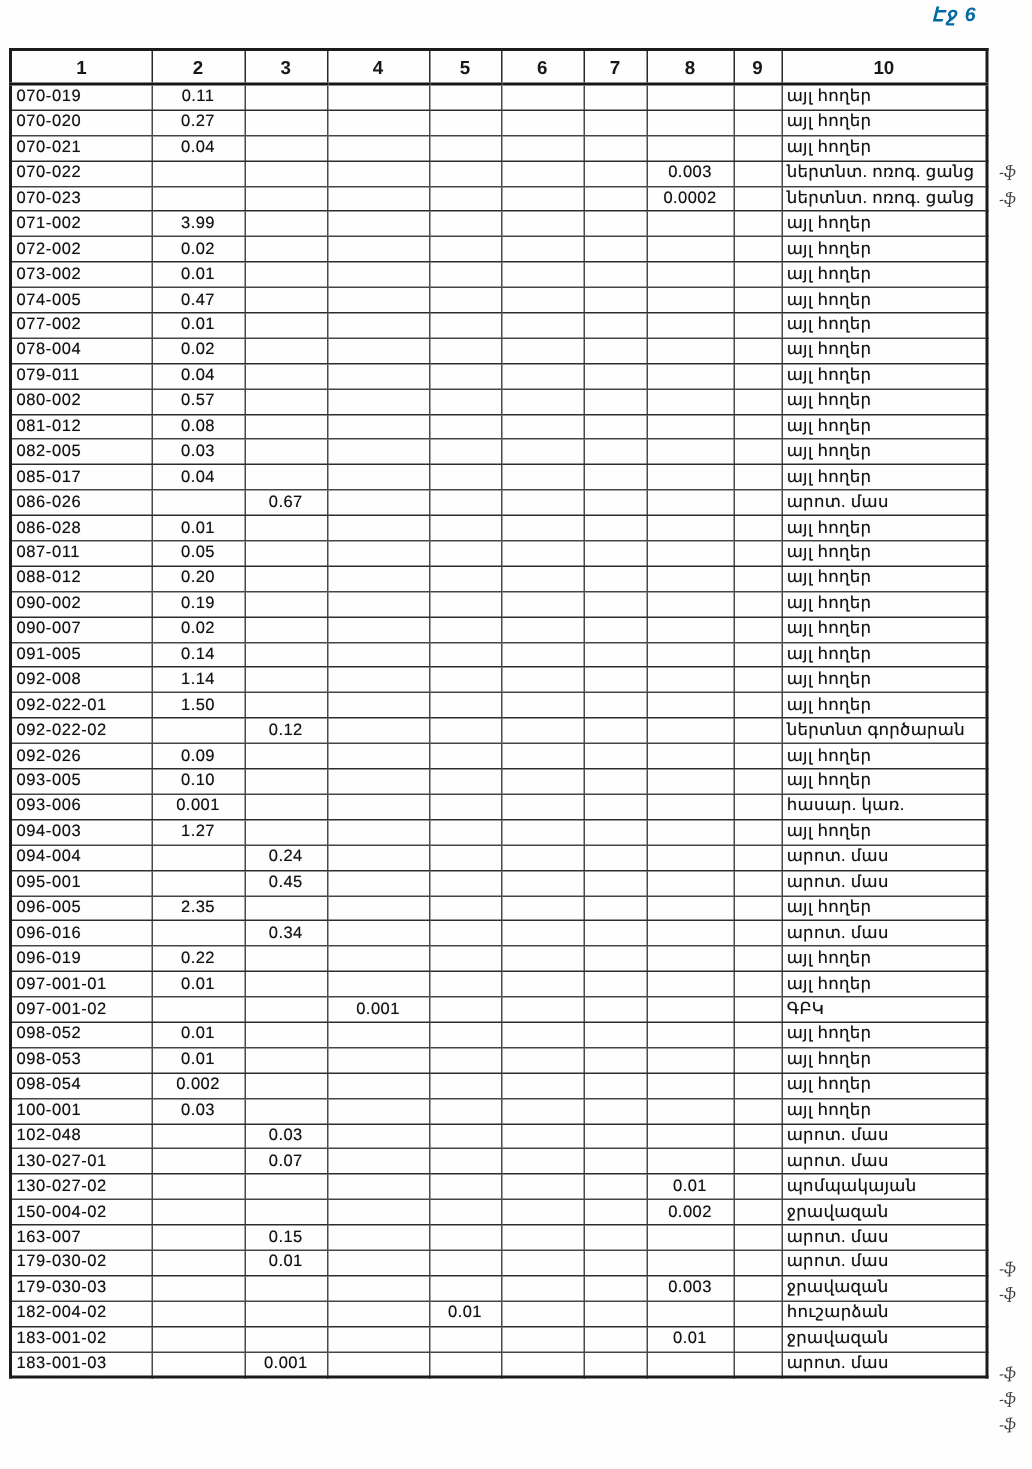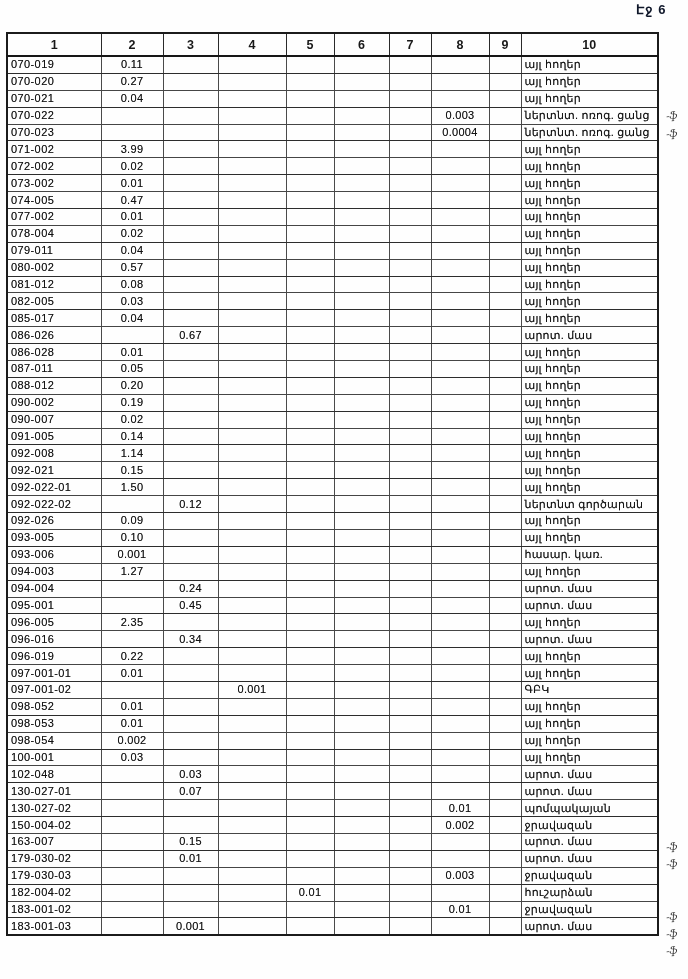--- a/index.html
+++ b/index.html
@@ -11,25 +11,26 @@
     height: 979px;
     position: relative;
     overflow: hidden;
     background: #fefefe;
     font-family: "Liberation Sans", sans-serif;
     color: #141414;
   }
   .page-label {
     position: absolute;
     top: 2px;
-    left: 636px;
+    left: 621px;
     font-size: 13px;
     font-weight: bold;
     letter-spacing: 1px;
-    color: #0f172a;
+    color: #0369a1;
+    font-style: italic;
   }
   table.grid {
     position: absolute;
     left: 6px;
     top: 32px;
     width: 651px;
     table-layout: fixed;
     border-collapse: collapse;
     border: 2px solid #1b1b1b;
   }
@@ -169,21 +170,21 @@
         <td class="label">ներտնտ. ոռոգ. ցանց</td>
       </tr>
       <tr>
         <td class="code">070-023</td>
         <td class="num"></td>
         <td class="num"></td>
         <td class="num"></td>
         <td class="num"></td>
         <td class="num"></td>
         <td class="num"></td>
-        <td class="num">0.0004</td>
+        <td class="num">0.0002</td>
         <td class="num"></td>
         <td class="label">ներտնտ. ոռոգ. ցանց</td>
       </tr>
       <tr>
         <td class="code">071-002</td>
         <td class="num">3.99</td>
         <td class="num"></td>
         <td class="num"></td>
         <td class="num"></td>
         <td class="num"></td>
@@ -392,32 +393,20 @@
         <td class="num"></td>
         <td class="num"></td>
         <td class="num"></td>
         <td class="num"></td>
         <td class="num"></td>
         <td class="label">այլ հողեր</td>
       </tr>
       <tr>
         <td class="code">092-008</td>
         <td class="num">1.14</td>
-        <td class="num"></td>
-        <td class="num"></td>
-        <td class="num"></td>
-        <td class="num"></td>
-        <td class="num"></td>
-        <td class="num"></td>
-        <td class="num"></td>
-        <td class="label">այլ հողեր</td>
-      </tr>
-      <tr>
-        <td class="code">092-021</td>
-        <td class="num">0.15</td>
         <td class="num"></td>
         <td class="num"></td>
         <td class="num"></td>
         <td class="num"></td>
         <td class="num"></td>
         <td class="num"></td>
         <td class="num"></td>
         <td class="label">այլ հողեր</td>
       </tr>
       <tr>

